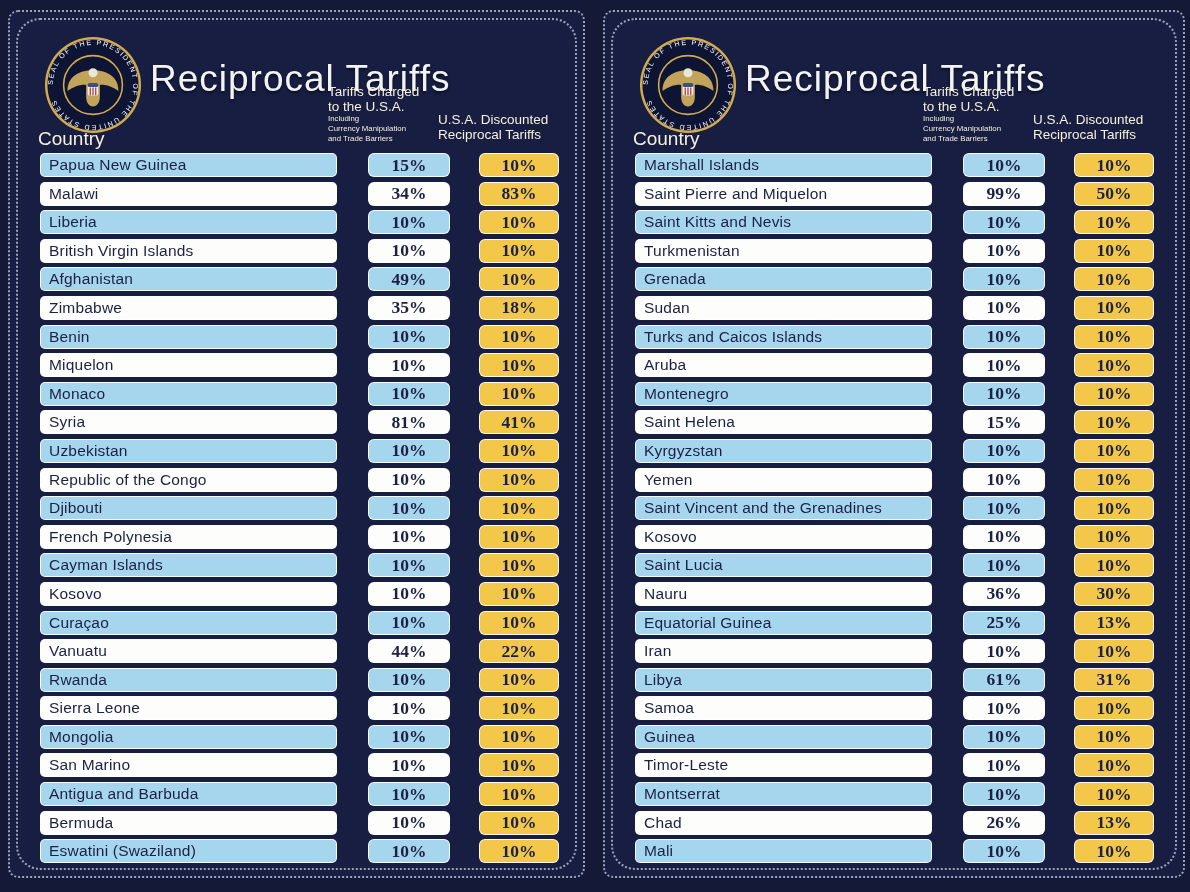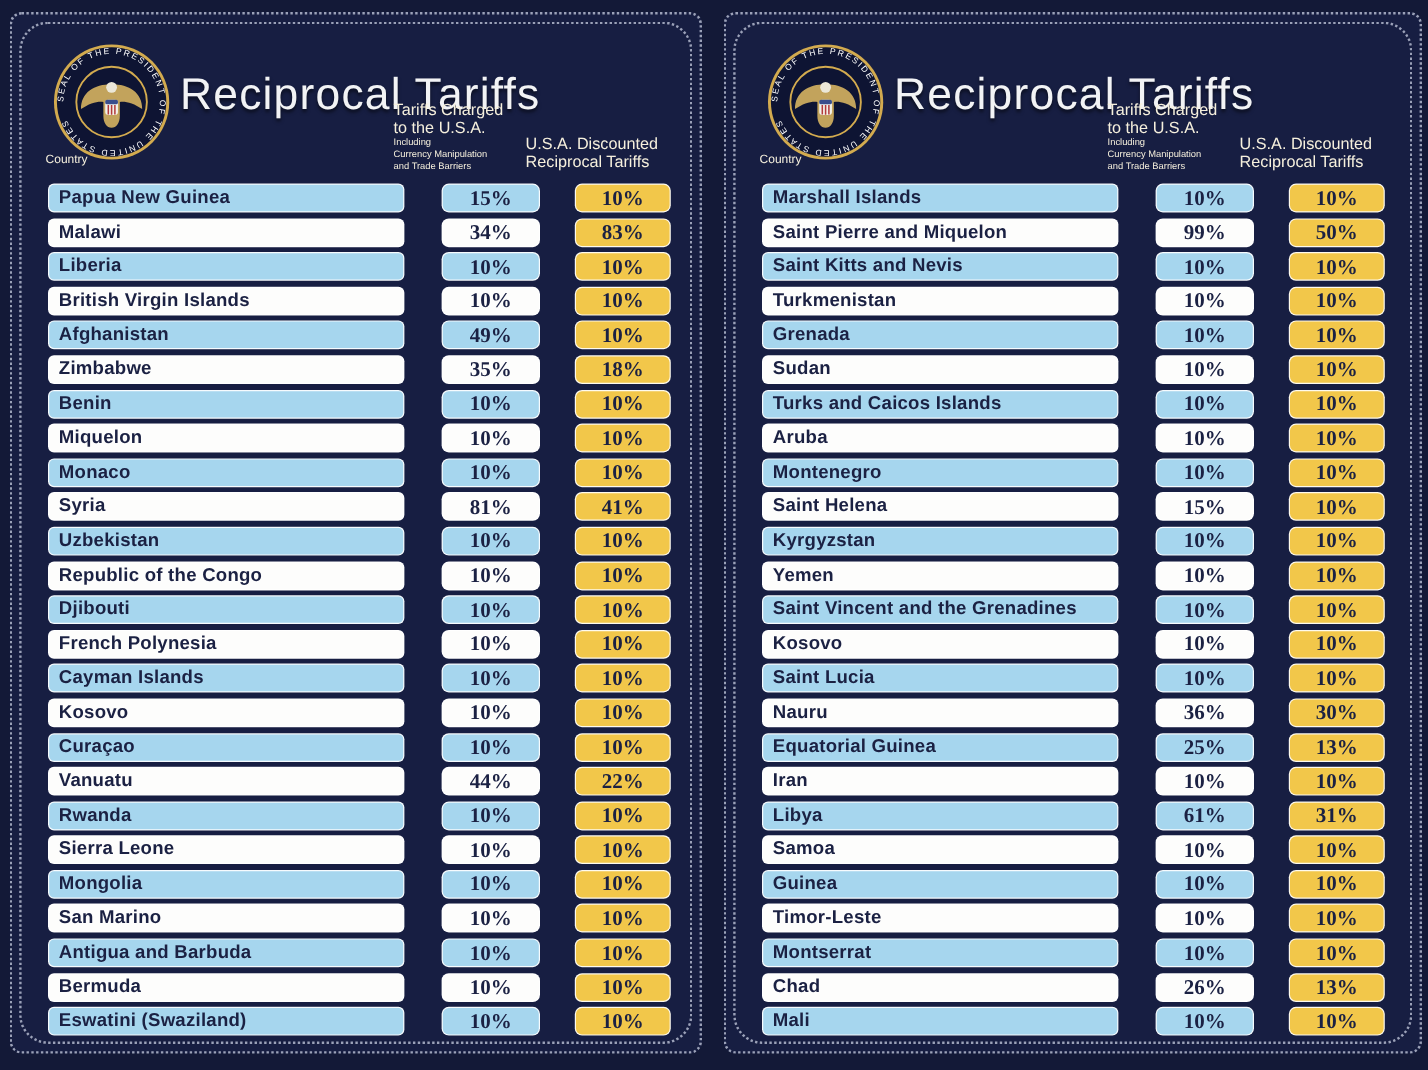--- a/index.html
+++ b/index.html
@@ -20,28 +20,28 @@
   .seal{position:absolute;left:34px;top:24px;width:98px;height:98px;}
 
   .board-title{position:absolute;left:140px;top:46px;font-size:37px;letter-spacing:1px;
     color:var(--title);text-shadow:0 2px 3px rgba(0,0,0,.55);white-space:nowrap;}
 
   .hdr{position:absolute;color:var(--cream);text-align:left;font-weight:normal;line-height:1.12;}
   .hdr .big{font-size:13.5px;}
   .hdr .small{font-size:7.8px;line-height:1.15;margin-top:1px;}
   .hdr-charged{left:318px;top:72px;width:160px;}
   .hdr-discounted{left:428px;top:100px;width:160px;}
-  .hdr-country{left:28px;top:116px;width:300px;font-size:10px;}
+  .hdr-country{left:28px;top:116px;width:300px;font-size:19px;}
 
   .rows{position:absolute;left:30px;top:141px;right:0;}
   .row{display:flex;align-items:center;height:24px;margin-bottom:4.6px;}
   .bar{height:24px;box-sizing:border-box;border:1.5px solid rgba(255,255,255,.9);
        display:flex;align-items:center;}
   .country{width:297px;margin-right:31px;border-radius:5px;padding-left:8px;
-       font-weight:bold;font-size:15.5px;color:var(--ink);letter-spacing:.2px;
+       font-weight:normal;font-size:15.5px;color:var(--ink);letter-spacing:.2px;
        white-space:nowrap;overflow:hidden;}
   .val{justify-content:center;font-family:"Liberation Serif",serif;font-weight:bold;
        font-size:17.5px;color:var(--ink);border-radius:6px;}
   .mid{width:82px;margin-right:29px;}
   .goldbox{width:80px;background:var(--gold);}
   .row.odd  .country,.row.odd  .mid{background:var(--row-blue);}
   .row.even .country,.row.even .mid{background:var(--row-white);}
 
   .ring-text{font-size:7.2px;letter-spacing:1.6px;fill:#ffffff;font-family:"Liberation Sans",sans-serif;}
 </style>

